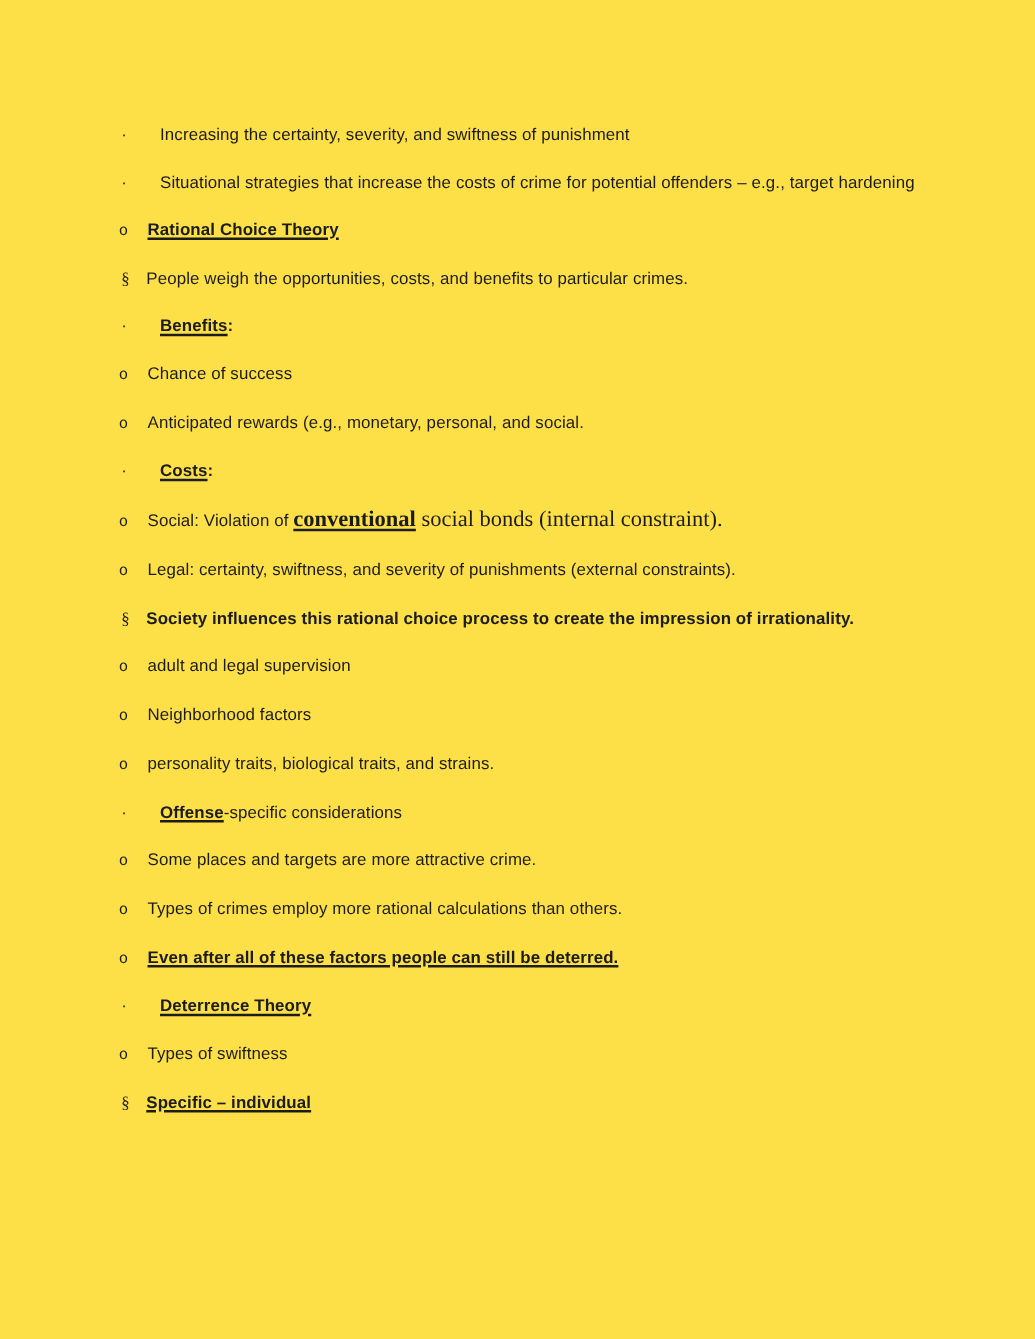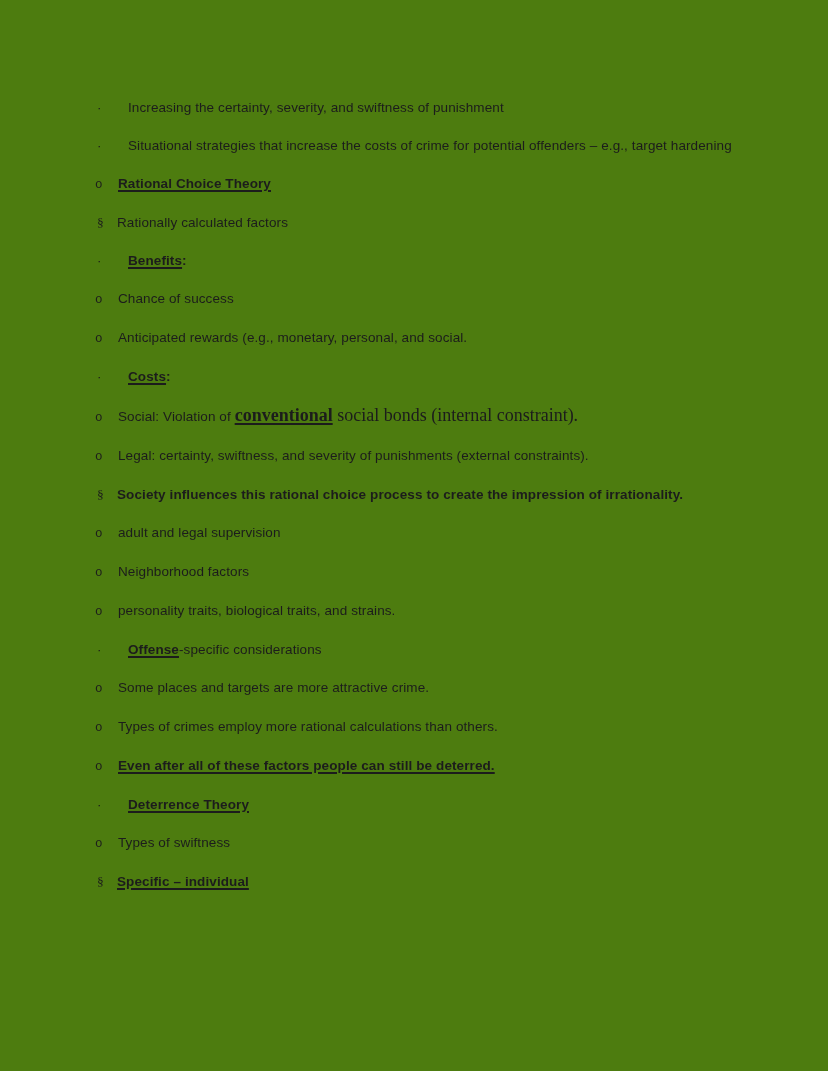--- a/index.html
+++ b/index.html
@@ -12,21 +12,21 @@
     height: 1071px;
     font-family: "Liberation Sans", sans-serif;
     color: #1c1c1c;
     overflow: hidden;
   }
   .page {
     box-sizing: border-box;
     width: 828px;
     height: 1071px;
     padding: 98px 84px 0 85px;
-    background: #4d7c0f;
+    background: #fde047;
   }
   .li {
     font-size: 13.5px;
     line-height: 20px;
     margin: 0 0 18px 0;
     letter-spacing: 0.1px;
   }
   .marker {
     display: inline-block;
     vertical-align: baseline;
@@ -61,21 +61,21 @@
   }
 </style>
 </head>
 <body>
 
 <div class="page">
   <div id="doc-list">
       <div class="li"><span class="marker mk-dot">·</span><span>Increasing the certainty, severity, and swiftness of punishment</span></div>
       <div class="li"><span class="marker mk-dot">·</span><span>Situational strategies that increase the costs of crime for potential offenders – e.g., target hardening</span></div>
       <div class="li"><span class="marker mk-o">o</span><span class="seg-b seg-u">Rational Choice Theory</span></div>
-      <div class="li"><span class="marker mk-section">§</span><span>Rationally calculated factors</span></div>
+      <div class="li"><span class="marker mk-section">§</span><span>People weigh the opportunities, costs, and benefits to particular crimes.</span></div>
       <div class="li"><span class="marker mk-dot">·</span><span class="seg-b seg-u">Benefits</span><span class="seg-b">:</span></div>
       <div class="li"><span class="marker mk-o">o</span><span>Chance of success</span></div>
       <div class="li"><span class="marker mk-o">o</span><span>Anticipated rewards (e.g., monetary, personal, and social.</span></div>
       <div class="li"><span class="marker mk-dot">·</span><span class="seg-b seg-u">Costs</span><span class="seg-b">:</span></div>
       <div class="li"><span class="marker mk-o">o</span><span>Social: Violation of </span><span class="seg-b seg-u seg-serif">conventional</span><span class="seg-serif"> social bonds (internal constraint).</span></div>
       <div class="li"><span class="marker mk-o">o</span><span>Legal: certainty, swiftness, and severity of punishments (external constraints).</span></div>
       <div class="li"><span class="marker mk-section">§</span><span class="seg-b">Society influences this rational choice process to create the impression of irrationality.</span></div>
       <div class="li"><span class="marker mk-o">o</span><span>adult and legal supervision</span></div>
       <div class="li"><span class="marker mk-o">o</span><span>Neighborhood factors</span></div>
       <div class="li"><span class="marker mk-o">o</span><span>personality traits, biological traits, and strains.</span></div>

